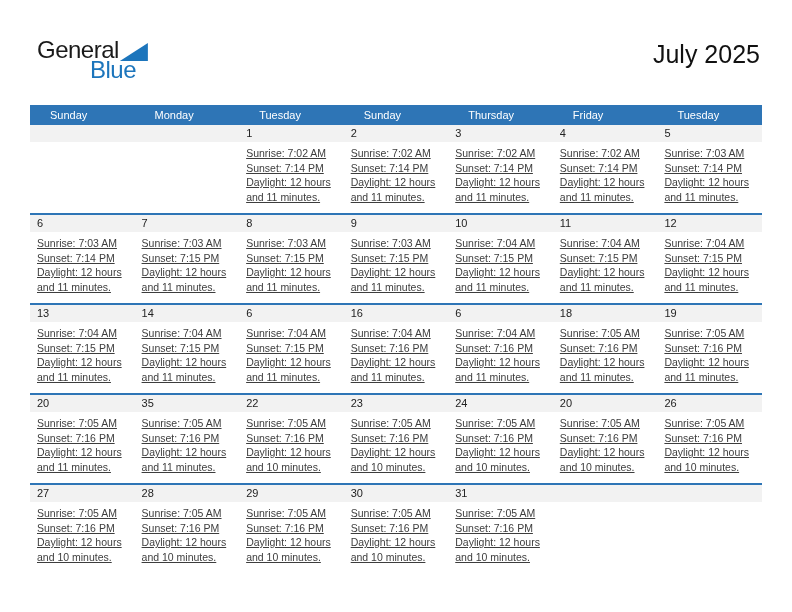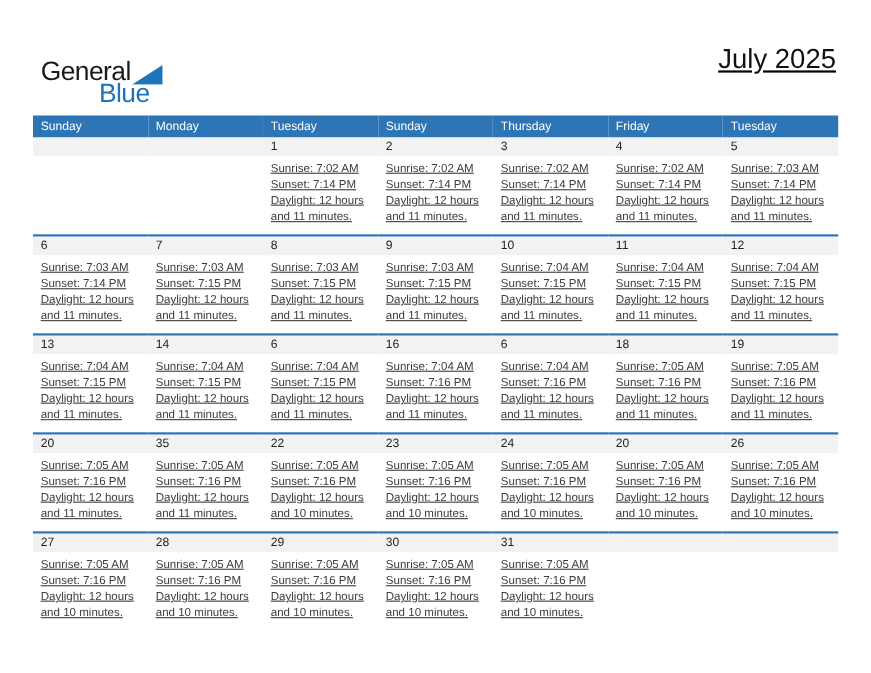--- a/index.html
+++ b/index.html
@@ -11,42 +11,42 @@
   }
   html,body{margin:0;padding:0;background:#ffffff;}
   .page{
     position:relative;
     width:792px;height:612px;
     background:#ffffff;
     font-family:"Liberation Sans", sans-serif;
     overflow:hidden;
   }
   
-  .logo{position:absolute;left:37px;top:54px;line-height:1;}
+  .logo{position:absolute;left:37px;top:38px;line-height:1;}
   .logo-top{display:flex;align-items:flex-end;}
   .logo-general{font-size:24px;color:#1a1a1a;letter-spacing:-0.5px;}
   .logo-tri{
     display:inline-block;width:28px;height:18px;margin-left:1px;margin-bottom:1px;
     background:var(--logo-blue);
     clip-path:polygon(0 100%,100% 0,100% 100%);
   }
   .logo-blue-word{font-size:24px;color:var(--logo-blue);letter-spacing:-0.5px;margin-left:53px;margin-top:-4px;}
   
-  .title-block{position:absolute;right:32px;top:40px;text-align:right;text-decoration:underline;}
+  .title-block{position:absolute;right:32px;top:40px;text-align:right;}
   .cal-title{font-size:25px;color:#111;margin:0;font-weight:normal;}
   .cal-subtitle{font-size:15px;color:#1a1a1a;margin-top:9px;}
   
   table.cal{
     position:absolute;left:30px;top:105px;
     width:732px;border-collapse:collapse;table-layout:fixed;
   }
   .cal thead th{
     background:var(--header-blue);color:#ffffff;
     font-size:11px;font-weight:normal;text-align:left;
-    padding:4px 2px 4px 7px;height:12px;
+    padding:4px 2px 4px 20px;height:12px;
   }
   .cal tbody td{
     vertical-align:top;height:88px;padding:0;
   }
   .cal tbody tr.wk-sep td{border-top:2px solid var(--row-line-blue);}
   .num{
     background:var(--band-gray);
     font-size:11px;color:#222;
     padding:2px 0 2px 7px;height:13px;
   }

